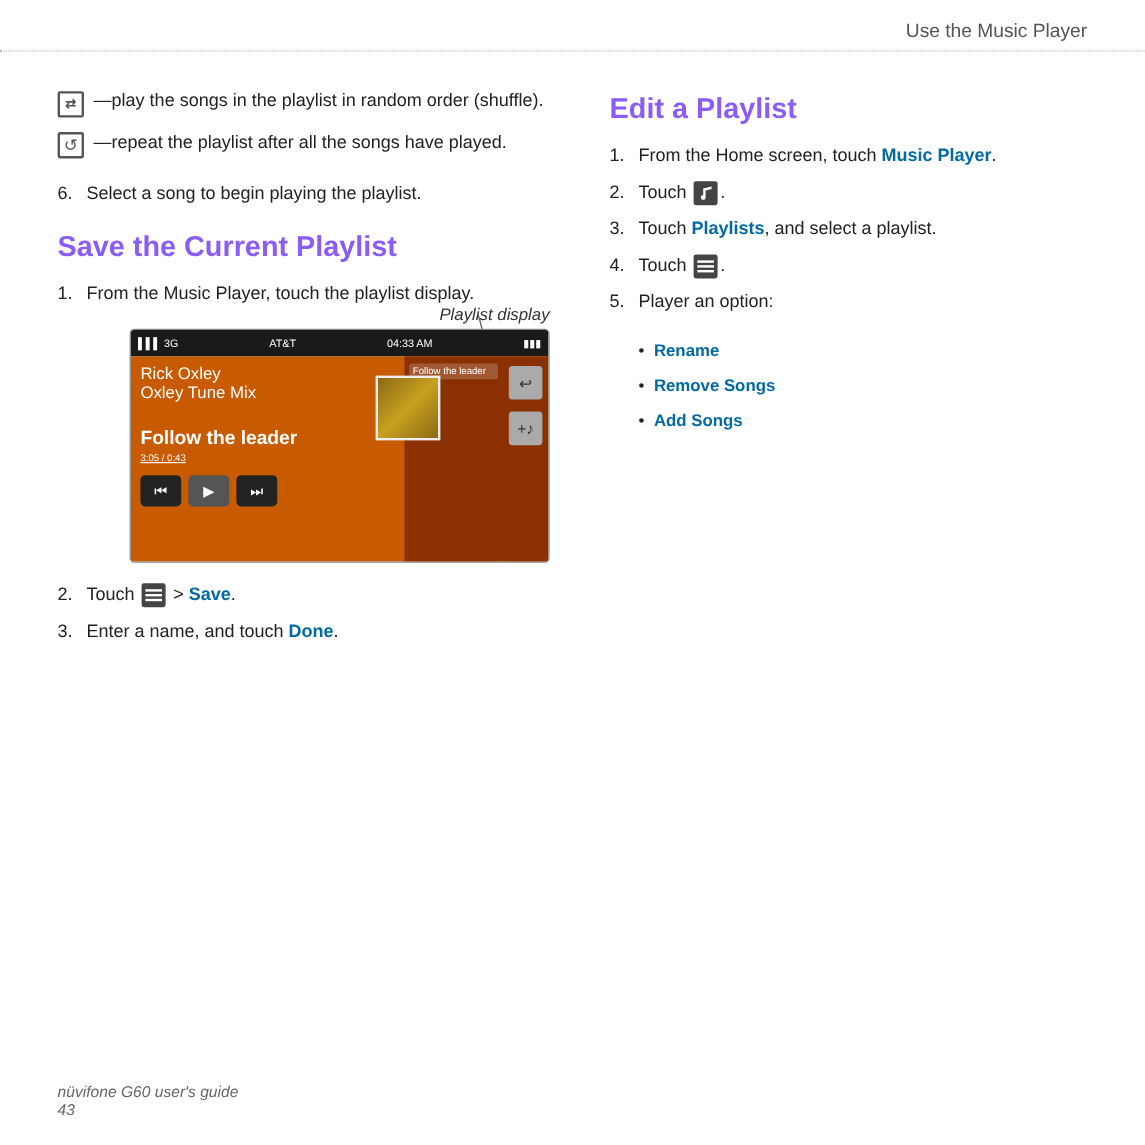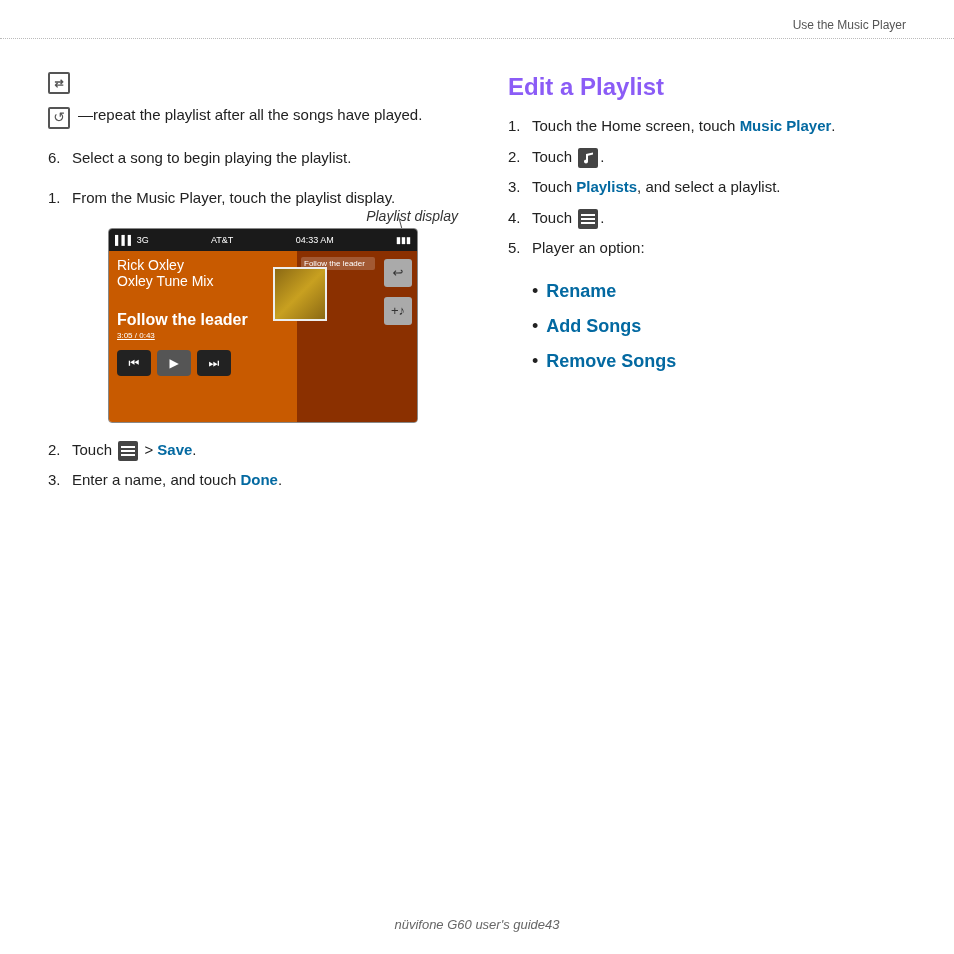--- a/index.html
+++ b/index.html
@@ -10,21 +10,21 @@
       font-family: Arial, Helvetica, sans-serif;
       font-size: 15px;
       color: #222;
       position: relative;
       overflow: hidden;
     }
 
     .page-header {
       text-align: right;
       padding: 18px 48px 6px 48px;
-      font-size: 12px;
+      font-size: 16px;
       color: #555;
       border-bottom: 1px dotted #bbb;
     }
 
     .content-area {
       display: flex;
       padding: 30px 48px 0 48px;
       gap: 40px;
     }
 
@@ -154,21 +154,21 @@
       top: -12px;
       right: 65px;
       width: 1px;
       height: 30px;
       background: #555;
       transform: rotate(-15deg);
     }
 
     
     .phone-screenshot {
-      width: 310px;
+      width: 350px;
       height: 195px;
       border-radius: 4px;
       overflow: hidden;
       border: 1px solid #888;
       background: #e5e5e5;
       position: relative;
     }
 
     .phone-status-bar {
       background: #1a1a1a;
@@ -289,77 +289,80 @@
     .sub-bullet-list {
       list-style: none;
       margin-left: 24px;
       margin-top: 4px;
     }
 
     .sub-bullet-list li {
       display: flex;
       align-items: flex-start;
       margin-bottom: 8px;
-      font-size: 18px;
+      font-size: 14px;
       line-height: 1.5;
     }
 
     .sub-bullet-list li::before {
       content: "•";
       margin-right: 8px;
       color: #222;
       flex-shrink: 0;
     }
 
     .page-footer {
       position: absolute;
       bottom: 22px;
       left: 0;
       right: 0;
       display: flex;
-      justify-content: center;
+      justify-content: flex-start;
       padding: 0 48px;
       font-size: 13px;
       color: #666;
       font-style: italic;
+      flex-direction: column;
     }
   </style>
 </head>
 <body>
 
 <div class="page-header">
   <span>Use the Music Player</span>
 </div>
 
 <div class="content-area">
 
   <div class="left-col">
 
     <ul class="bullet-list">
       <li>
         <span class="bullet-icon">
           <span class="shuffle-icon">⇄</span>
         </span>
+        <span>—play the songs in the playlist in random order (shuffle).</span>
       </li>
       <li>
         <span class="bullet-icon">
           <span class="repeat-icon">↺</span>
         </span>
         <span>—repeat the playlist after all the songs have played.</span>
       </li>
     </ul>
 
     <ol class="numbered-list">
       <li>
         <span class="num">6.</span>
         <span>Select a song to begin playing the playlist.</span>
       </li>
     </ol>
 
     <div>
+      <h2 class="section-heading">Save the Current Playlist</h2>
 
       <ol class="numbered-list">
         <li>
           <span class="num">1.</span>
           <span>From the Music Player, touch the playlist display.</span>
         </li>
       </ol>
 
       <div class="playlist-display-wrapper">
         <span class="playlist-display-label">Playlist display</span>
@@ -432,21 +435,21 @@
   </div>
 
   <div class="right-col">
     <h2 class="section-heading">Edit a Playlist</h2>
 
     <ol class="numbered-list">
 
       <li>
         <span class="num">1.</span>
         <span>
-          <span>Touch the Home screen, touch</span> <span class="link-blue">Music Player</span><span>.</span>
+          <span>From the Home screen, touch</span> <span class="link-blue">Music Player</span><span>.</span>
         </span>
       </li>
 
       <li>
         <span class="num">2.</span>
         <span>
           <span>Touch</span>
           <span class="inline-icon">
             <svg viewBox="0 0 14 14" xmlns="http://www.w3.org/2000/svg">
               <path d="M5 10.5V3l7-1.5v2L7 4.8v5.7c0 1.1-.9 2-2 2s-2-.9-2-2 .9-2 2-2z" fill="white"></path>
@@ -480,24 +483,24 @@
         <span class="num">5.</span>
         <span>Player an option:</span>
       </li>
     </ol>
 
     <ul class="sub-bullet-list">
       <li>
         <span class="link-blue">Rename</span>
       </li>
       <li>
+        <span class="link-blue">Remove Songs</span>
+      </li>
+      <li>
         <span class="link-blue">Add Songs</span>
-      </li>
-      <li>
-        <span class="link-blue">Remove Songs</span>
       </li>
     </ul>
   </div>
 </div>
 
 <div class="page-footer">
   <span>nüvifone G60 user's guide</span>
   <span>43</span>
 </div>
 

